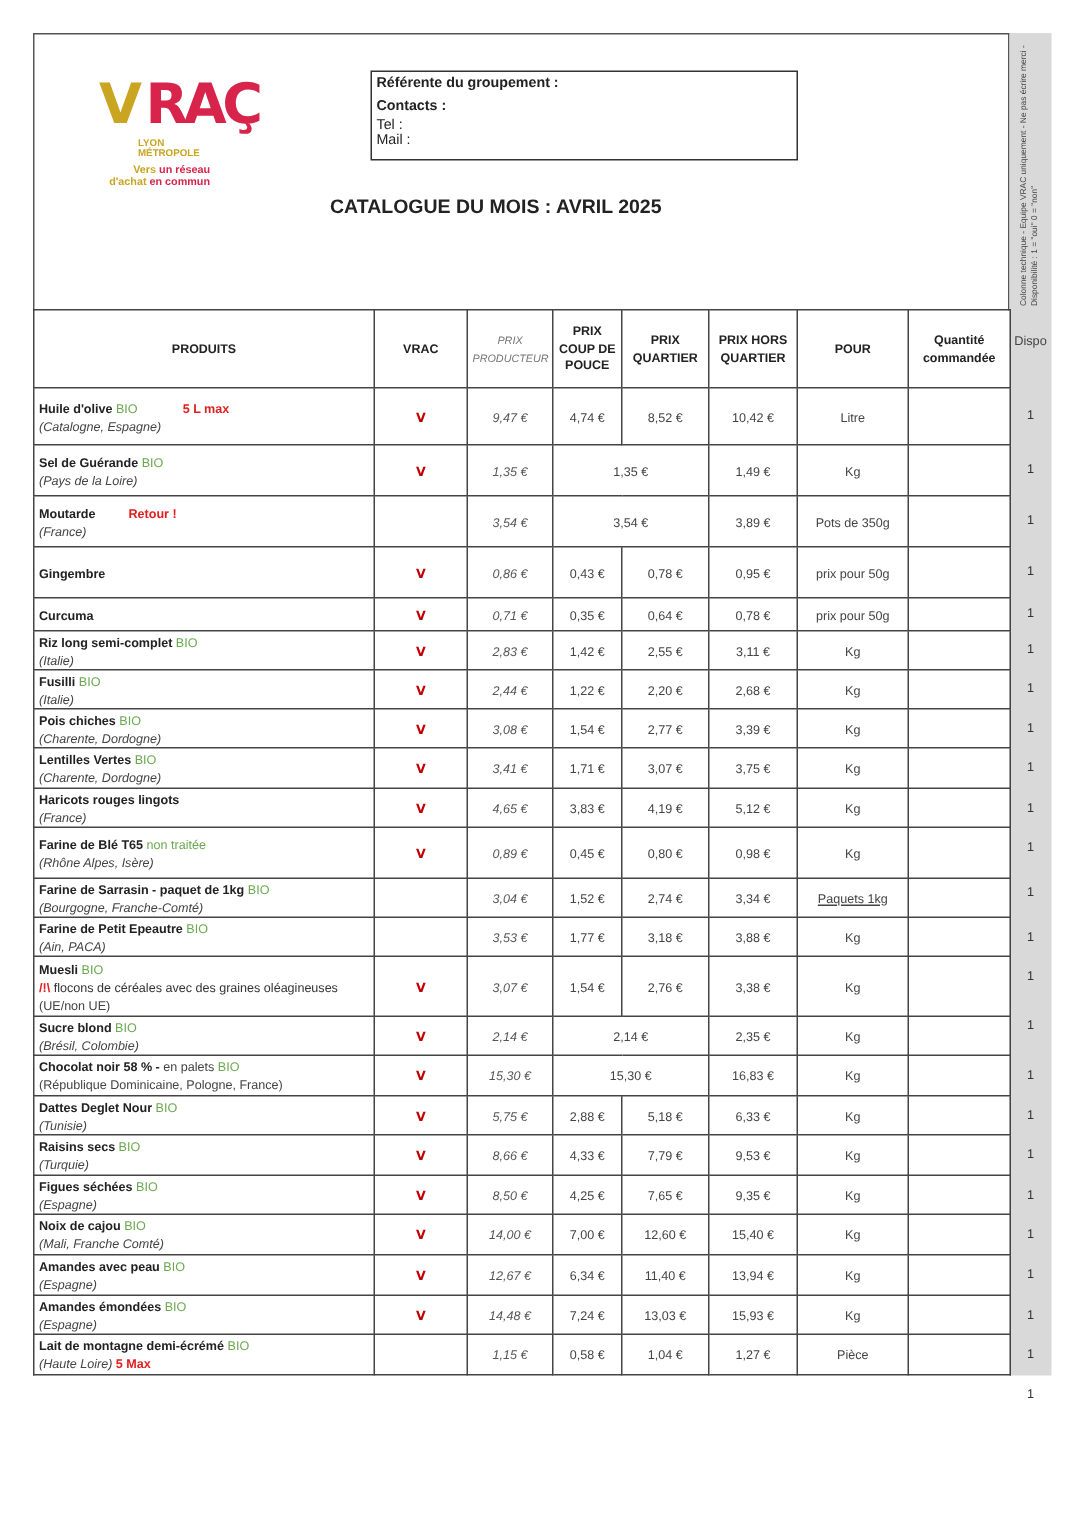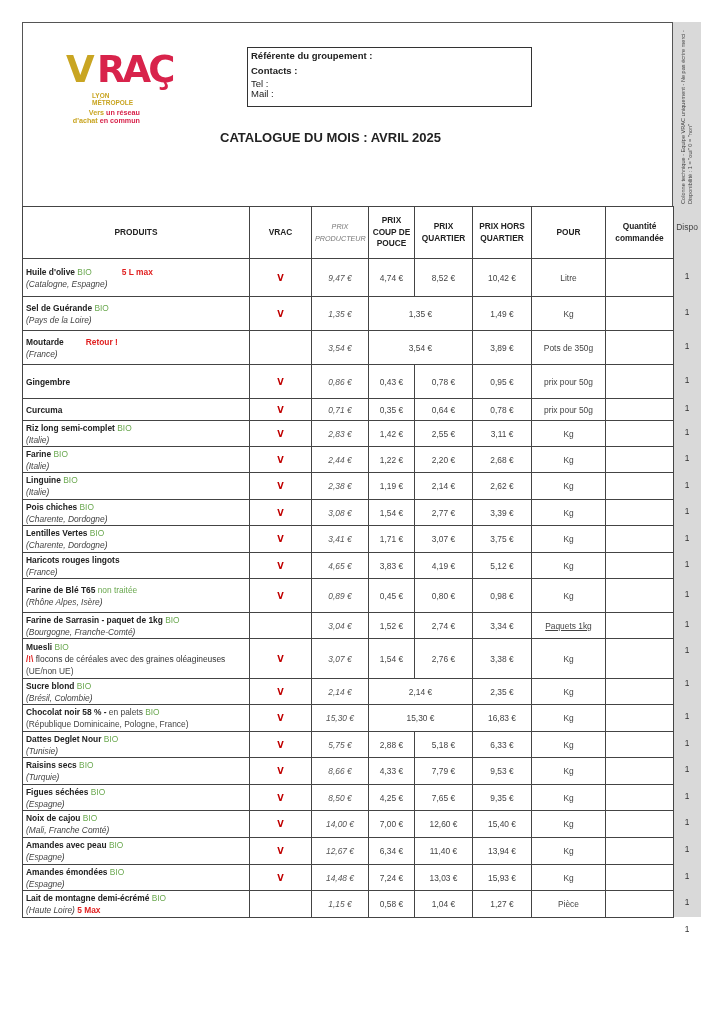--- a/index.html
+++ b/index.html
@@ -168,41 +168,28 @@
         <td class="vrac">V</td>
         <td class="pp">2,83 €</td>
         <td class="num">1,42 €</td>
         <td class="num">2,55 €</td>
         <td class="num">3,11 €</td>
         <td class="pour">Kg</td>
         <td class="qty"></td>
       </tr>
       <tr style="height: 26px;">
         <td class="name">
-          <div><span class="pn">Farine</span> <span class="bio">BIO</span></div>
+          <div><span class="pn">Fusilli</span> <span class="bio">BIO</span></div>
           <div><span class="orig">(Italie)</span></div>
         </td>
         <td class="vrac">V</td>
         <td class="pp">2,44 €</td>
         <td class="num">1,22 €</td>
         <td class="num">2,20 €</td>
         <td class="num">2,68 €</td>
-        <td class="pour">Kg</td>
-        <td class="qty"></td>
-      </tr>
-      <tr style="height: 27px;">
-        <td class="name">
-          <div><span class="pn">Linguine</span> <span class="bio">BIO</span></div>
-          <div><span class="orig">(Italie)</span></div>
-        </td>
-        <td class="vrac">V</td>
-        <td class="pp">2,38 €</td>
-        <td class="num">1,19 €</td>
-        <td class="num">2,14 €</td>
-        <td class="num">2,62 €</td>
         <td class="pour">Kg</td>
         <td class="qty"></td>
       </tr>
       <tr style="height: 26px;">
         <td class="name">
           <div><span class="pn">Pois chiches</span> <span class="bio">BIO</span></div>
           <div><span class="orig">(Charente, Dordogne)</span></div>
         </td>
         <td class="vrac">V</td>
         <td class="pp">3,08 €</td>
@@ -255,20 +242,33 @@
         <td class="name">
           <div><span class="pn">Farine de Sarrasin - paquet de 1kg</span> <span class="bio">BIO</span></div>
           <div><span class="orig">(Bourgogne, Franche-Comté)</span></div>
         </td>
         <td class="vrac"></td>
         <td class="pp">3,04 €</td>
         <td class="num">1,52 €</td>
         <td class="num">2,74 €</td>
         <td class="num">3,34 €</td>
         <td class="pour u">Paquets 1kg</td>
+        <td class="qty"></td>
+      </tr>
+      <tr style="height: 26px;">
+        <td class="name">
+          <div><span class="pn">Farine de Petit Epeautre</span> <span class="bio">BIO</span></div>
+          <div><span class="orig">(Ain, PACA)</span></div>
+        </td>
+        <td class="vrac"></td>
+        <td class="pp">3,53 €</td>
+        <td class="num">1,77 €</td>
+        <td class="num">3,18 €</td>
+        <td class="num">3,88 €</td>
+        <td class="pour">Kg</td>
         <td class="qty"></td>
       </tr>
       <tr style="height: 40px;">
         <td class="name">
           <div><span class="pn">Muesli</span> <span class="bio">BIO</span></div>
           <div><span class="warn">/!\</span> <span class="desc">flocons de céréales avec des graines oléagineuses</span></div>
           <div><span class="plain">(UE/non UE)</span></div>
         </td>
         <td class="vrac">V</td>
         <td class="pp">3,07 €</td>

